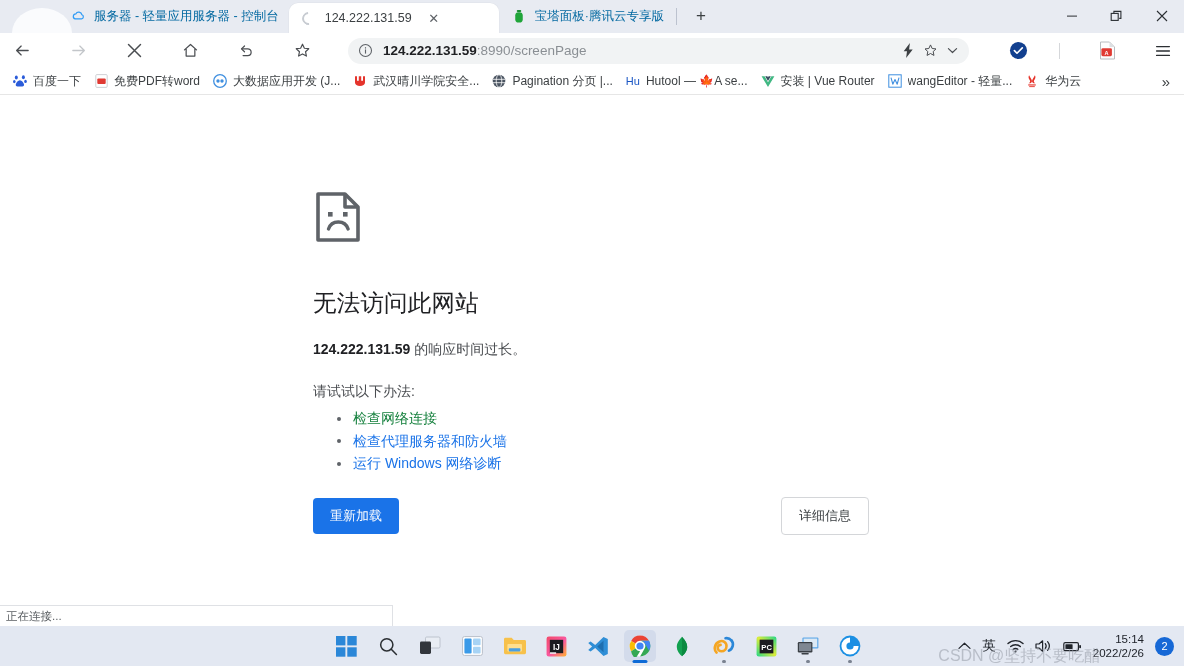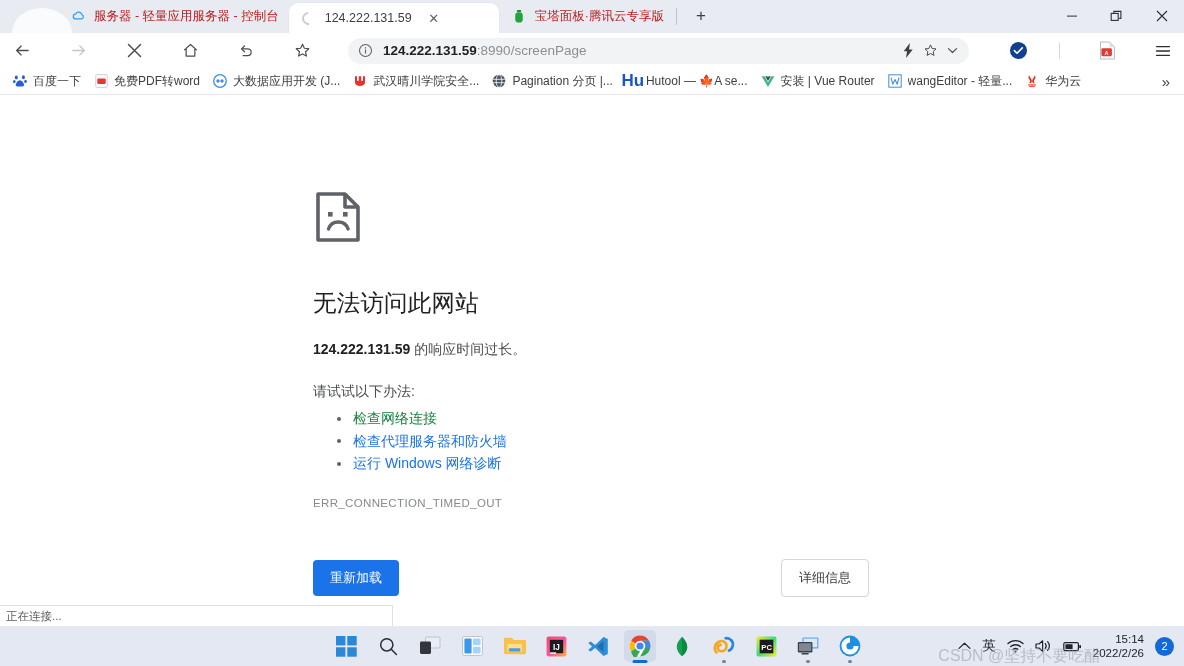--- a/index.html
+++ b/index.html
@@ -24,21 +24,21 @@
   }
   .profile-bubble .circ {
     position:absolute; left:12px; top:8px; width:60px; height:50px;
     background:#fafbfd; border-radius:50%;
   }
   .tab {
     height:33px; display:flex; align-items:center; gap:8px;
     padding:0 10px 0 12px; position:relative; flex:0 0 auto;
     font-size:12.5px; color:#3c4043; white-space:nowrap;
   }
-  .tab.inactive { color:#b91c1c; }
+  .tab.inactive { color:#0369a1; }
   .tab.active {
     background:#fff; border-radius:9px 9px 0 0; height:30px;
     box-shadow: 0 0 0 0.5px rgba(0,0,0,0.04);
   }
   .tab .favicon { width:16px; height:16px; flex:0 0 auto; display:flex; align-items:center; justify-content:center; }
   .tab .title { overflow:hidden; text-overflow:ellipsis; }
   .tab-close {
     width:16px; height:16px; margin-left:6px; flex:0 0 auto;
     display:flex; align-items:center; justify-content:center;
     color:#5f6368; font-size:13px; line-height:1; border-radius:50%;
@@ -368,21 +368,21 @@
         <svg width="14" height="14" viewBox="0 0 14 14">
           <circle cx="7" cy="7" r="6.3" fill="#4a5461"></circle>
           <ellipse cx="7" cy="7" rx="2.8" ry="6.3" fill="none" stroke="#fff" stroke-width="0.8"></ellipse>
           <path d="M1 5.3h12M1 8.7h12" stroke="#fff" stroke-width="0.8"></path>
         </svg>
       </span>
       <span class="bmlabel">Pagination 分页 |...</span>
     </div>
 
     <div class="bm" style="max-width:142px;">
-      <span class="bmicon" style="color:#1a56c4;font-weight:bold;font-size:17px;">Hu</span>
+      <span class="bmicon" style="color:#1a56c4;font-weight:normal;font-size:11px;">Hu</span>
       <span class="bmlabel">Hutool — 🍁A se...</span>
     </div>
 
     <div class="bm">
       <span class="bmicon">
         <svg width="14" height="13" viewBox="0 0 14 12">
           <path d="M0.6 0.8h3l3.4 6 3.4-6h3L7 11.4z" fill="#41b883"></path>
           <path d="M4.2 0.8h2.2L7 2.1l0.6-1.3h2.2L7 5.5z" fill="#35495e"></path>
         </svg>
       </span>
@@ -432,21 +432,20 @@
       <div class="err-sub"><b>124.222.131.59</b><span> 的响应时间过长。</span></div>
 
       <div class="err-try">请试试以下办法:</div>
 
       <ul class="err-list">
         <li>检查网络连接</li>
         <li class="link">检查代理服务器和防火墙</li>
         <li class="link">运行 Windows 网络诊断</li>
       </ul>
 
-      <div class="err-code">ERR_CONNECTION_TIMED_OUT</div>
 
       <div class="btnrow">
         <button class="btn-primary">重新加载</button>
         <button class="btn-secondary">详细信息</button>
       </div>
     </div>
   </div>
 
   <div class="statusbar">
     <span>正在连接...</span>

